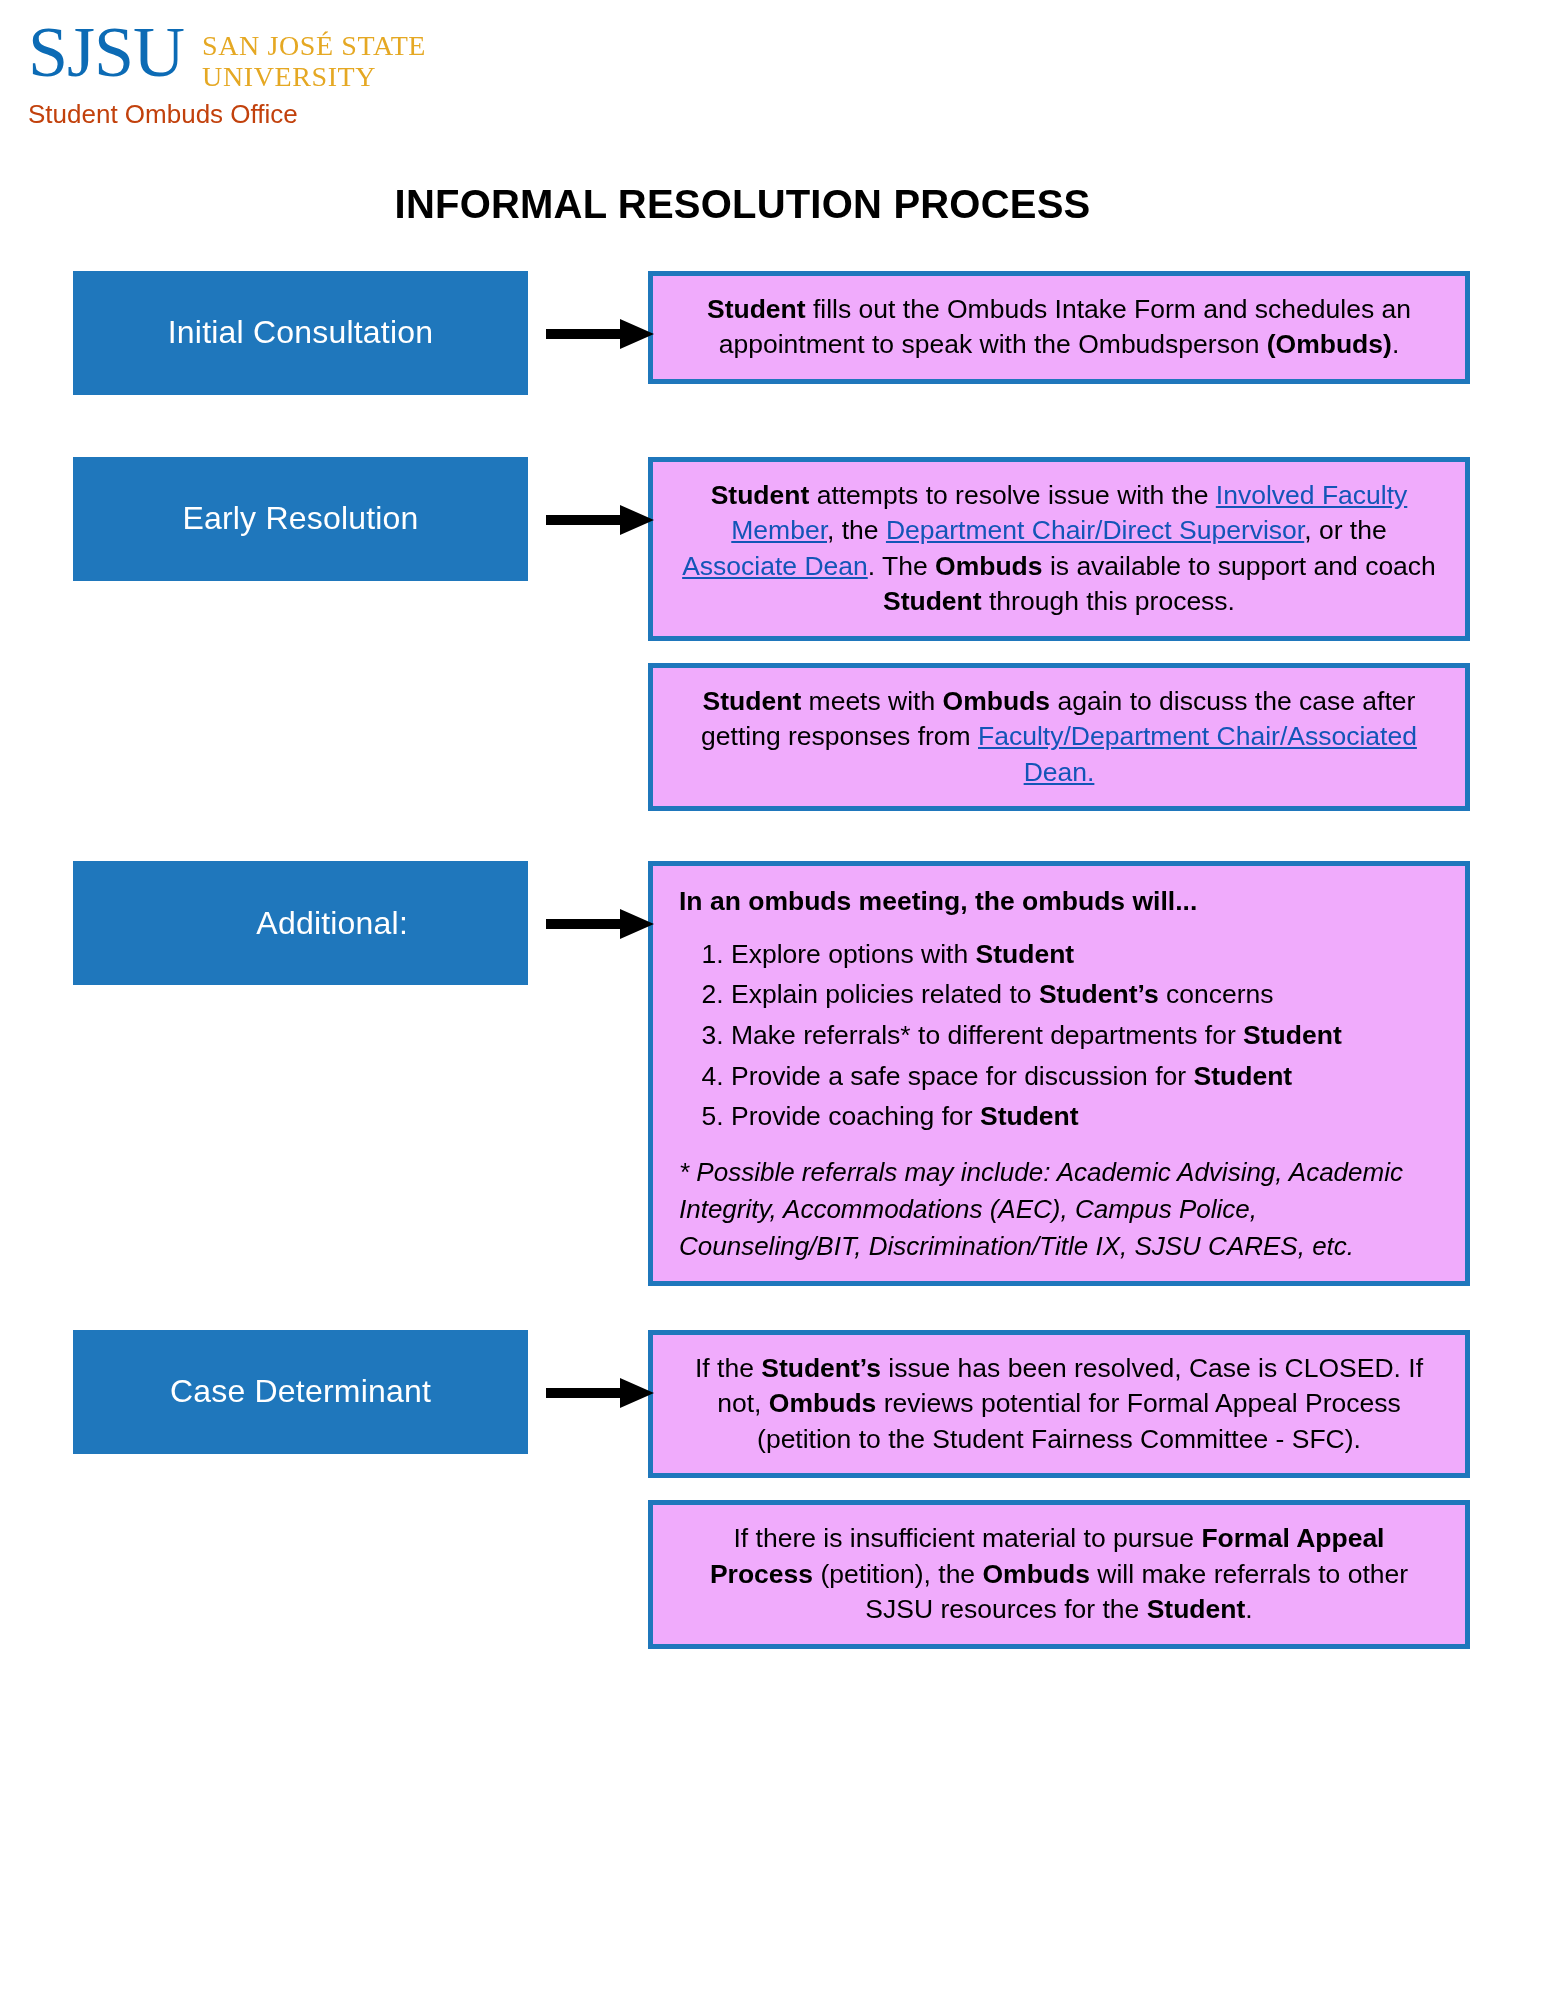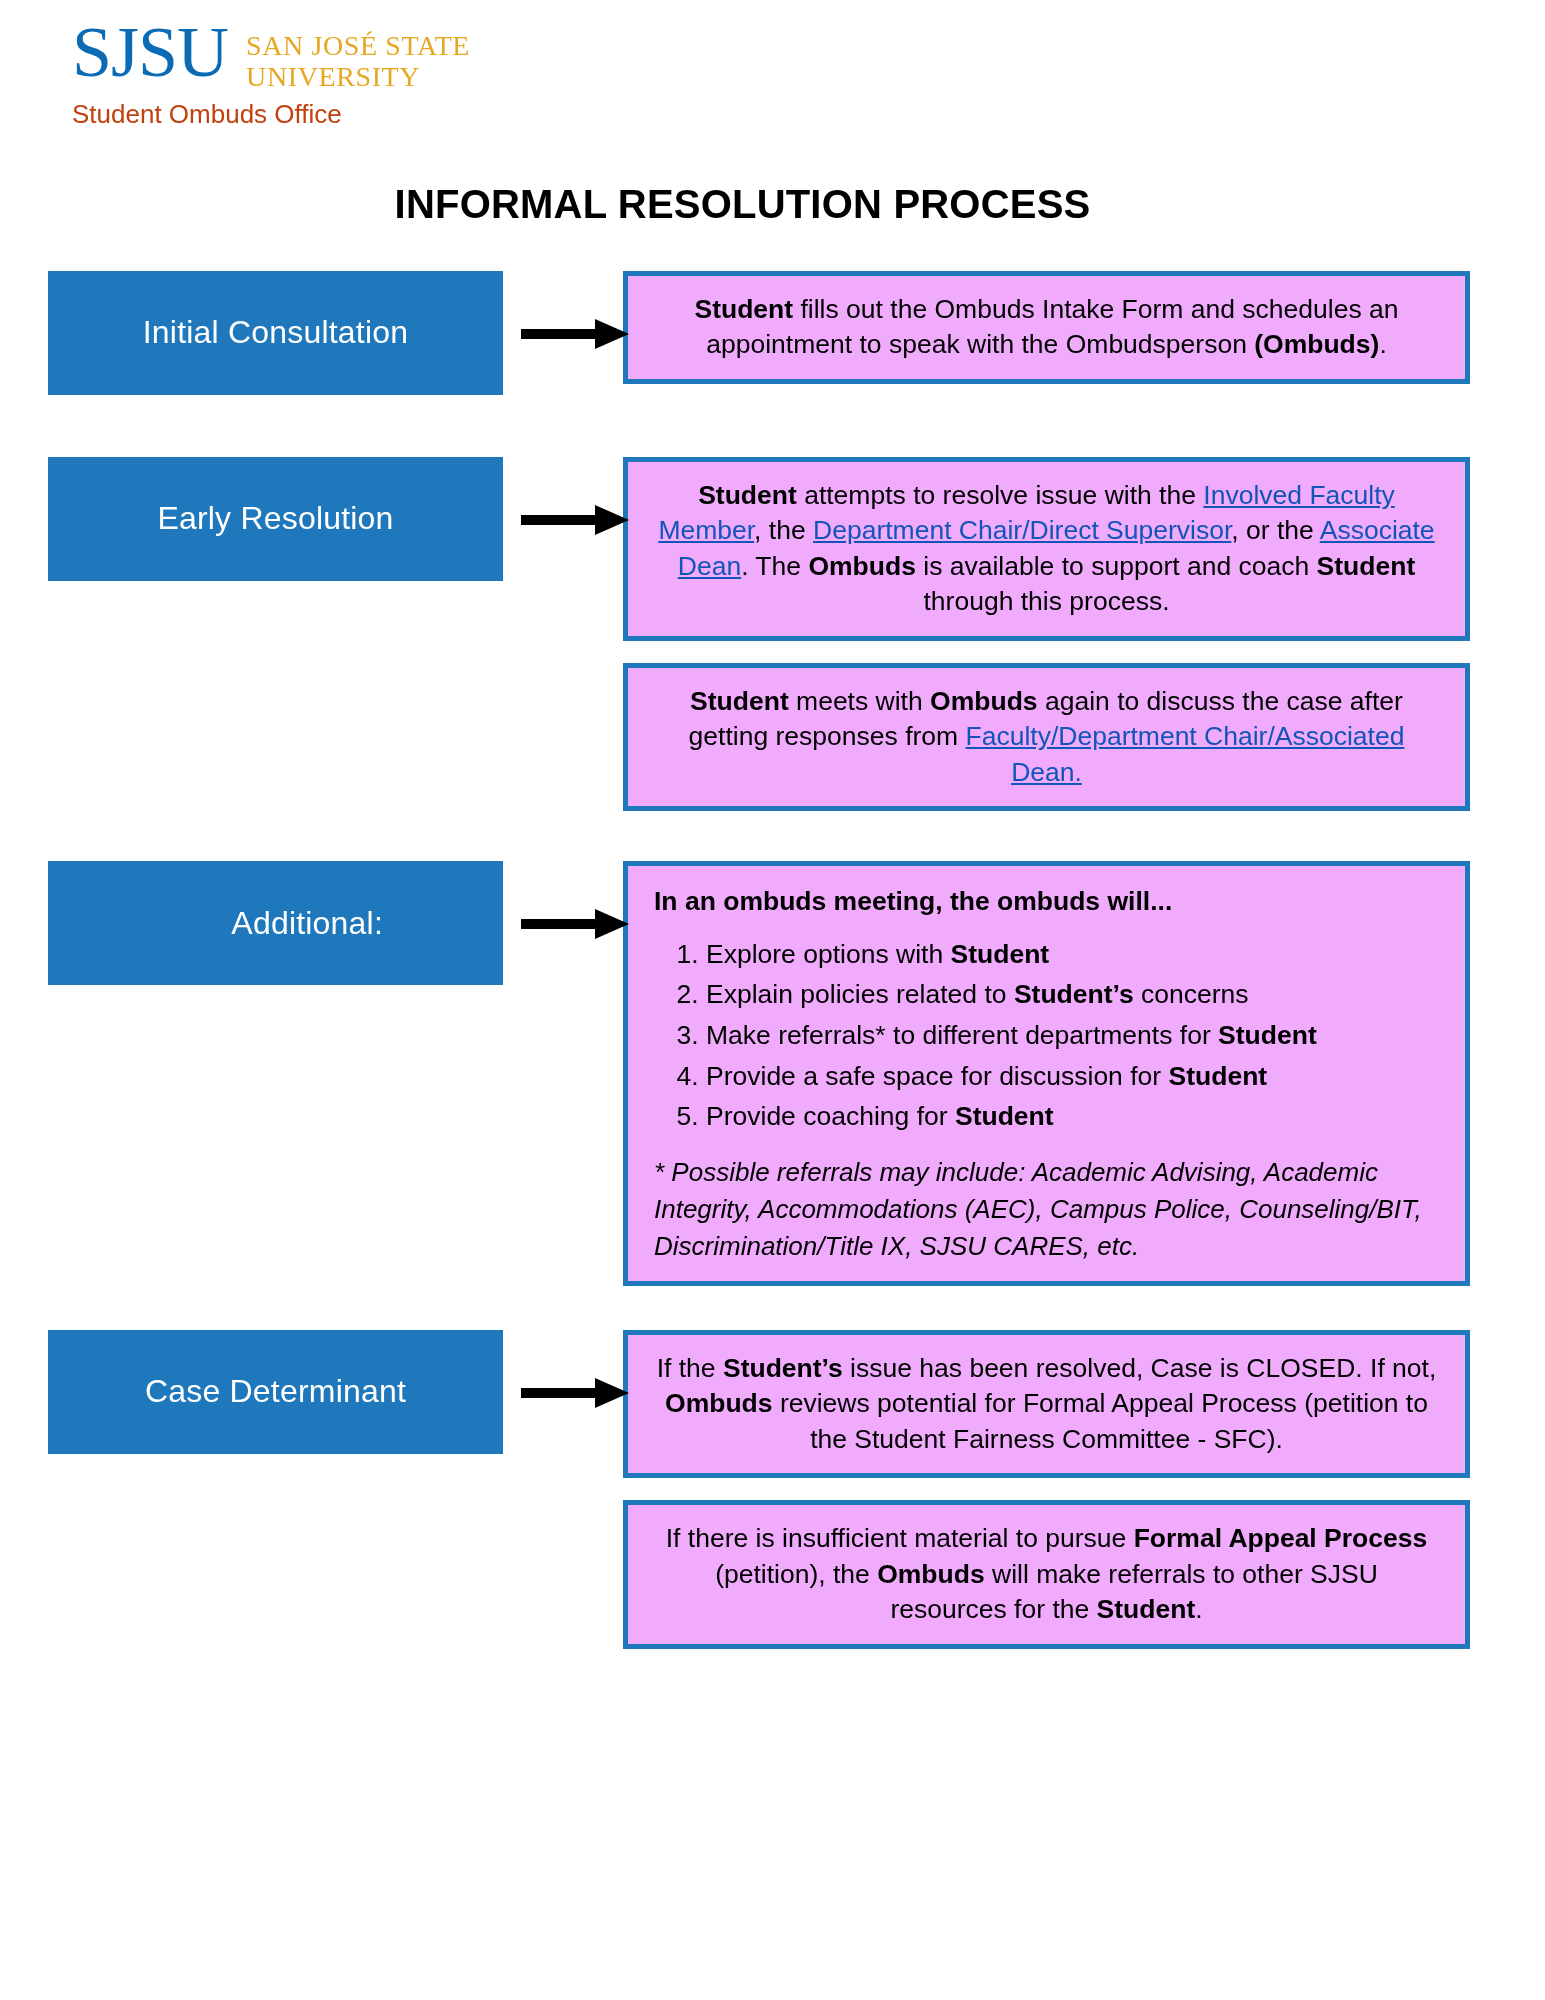--- a/index.html
+++ b/index.html
@@ -12,21 +12,20 @@
     height: 2000px;
     font-family: "Liberation Sans", sans-serif;
     color: #000000;
     position: relative;
     overflow: hidden;
   }
 
   
   .header {
     padding: 22px 0 0 28px;
-    margin-left: 44px;
   }
   .logo-row {
     display: flex;
     align-items: flex-start;
   }
   .logo-sjsu {
     font-family: "Liberation Serif", serif;
     font-size: 72px;
     line-height: 0.86;
     font-weight: 400;
@@ -56,21 +55,22 @@
     font-weight: bold;
     letter-spacing: 0.2px;
     margin: 52px 0 0 0;
     padding-right: 60px;
   }
 
   
   .flow {
     position: relative;
     margin-top: 44px;
-    padding: 0 0 0 3px;
+    padding: 0 0 0 12px;
+    margin-left: 16px;
   }
   .section {
     display: flex;
     align-items: flex-start;
     position: relative;
   }
   .left-col {
     width: 470px;
     flex: 0 0 470px;
     padding-left: 45px;

